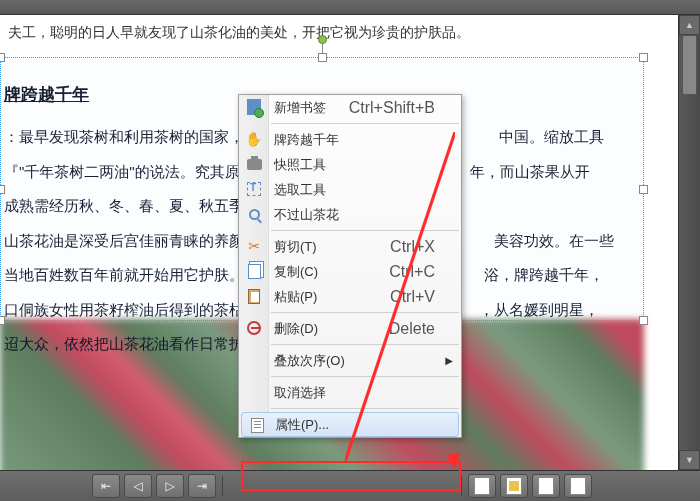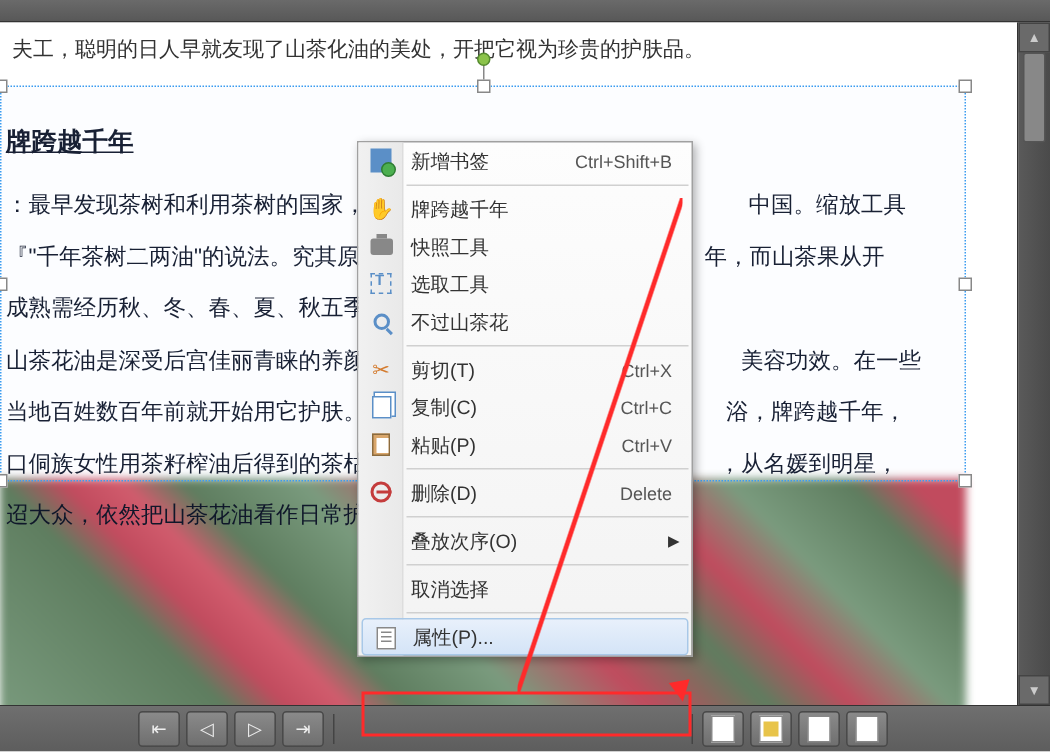--- a/index.html
+++ b/index.html
@@ -23,21 +23,21 @@
 .scroll-thumb{position:absolute;top:20px;left:3px;right:3px;height:60px;background:#888;border:1px solid #555;border-radius:2px}
 .bottom-bar{position:absolute;bottom:0;left:0;right:0;height:31px;background:linear-gradient(#6f6f6f,#5d5d5d);border-top:1px solid #333;display:flex;align-items:center}
 .bb-spacer{width:90px}
 .bb-btn{width:28px;height:24px;background:linear-gradient(#8a8a8a,#6f6f6f);border:1px solid #4a4a4a;border-radius:3px;margin:0 2px;display:flex;align-items:center;justify-content:center;color:#eee;font-size:12px}
 .bb-sep{width:1px;height:20px;background:#444;margin:0 4px}
 .context-menu{position:absolute;top:94px;left:238px;width:224px;background:linear-gradient(#fdfdfd,#f3f3f3);border:1px solid #a0a0a0;box-shadow:2px 2px 6px rgba(0,0,0,.3);font-size:13px;z-index:100}
 .cm-gutter{position:absolute;top:0;left:0;bottom:0;width:30px;background:linear-gradient(to right,#f1f1f1,#e9e9e9);border-right:1px solid #ddd}
 .cm-item{position:relative;height:25px;display:flex;align-items:center;padding-left:35px;color:#333;cursor:default}
 .cm-item.sel{background:linear-gradient(#e8f0fb,#d4e4f7);border:1px solid #a8c8e8;border-radius:3px;margin:0 2px;padding-left:33px}
 .cm-item .ico{position:absolute;left:6px;top:3px;width:18px;height:18px;display:flex;align-items:center;justify-content:center;font-size:14px}
-.cm-item .sc{position:absolute;right:13px;color:#555;font-size:12px}
+.cm-item .sc{position:absolute;right:26px;color:#555;font-size:16px}
 .cm-item .arrow{position:absolute;right:8px;color:#333;font-size:10px}
 .cm-sep{height:1px;background:#d0d0d0;margin:3px 2px 3px 32px}
 .hl-box{position:absolute;top:461px;left:241px;width:220px;height:30px;border:2px solid #ff2a2a;z-index:200;pointer-events:none}
 .red-arrow{position:absolute;top:132px;left:345px;width:2px;height:330px;z-index:150;pointer-events:none}
 .red-arrow::before{content:"";position:absolute;top:0;left:0;width:110px;height:330px;background:linear-gradient(to bottom right,transparent 49%,#ff2a2a 49.5%,#ff2a2a 50.5%,transparent 51%)}
 .red-arrow-head{position:absolute;top:454px;left:447px;width:0;height:0;border-left:7px solid transparent;border-right:7px solid transparent;border-top:14px solid #ff2a2a;z-index:151;transform:rotate(-10deg)}
 .ico-bookmark{width:14px;height:16px;background:#5b8fc7;position:relative}
 .ico-bookmark::after{content:"";position:absolute;bottom:-3px;right:-3px;width:8px;height:8px;background:#4caf50;border-radius:50%;border:1px solid #2e7d32}
 .ico-link{width:16px;height:10px;border:2px solid #888;border-radius:5px;position:relative}
 .ico-link::after{content:"";position:absolute;bottom:-4px;right:-4px;width:8px;height:8px;background:#4caf50;border-radius:50%;border:1px solid #2e7d32}

